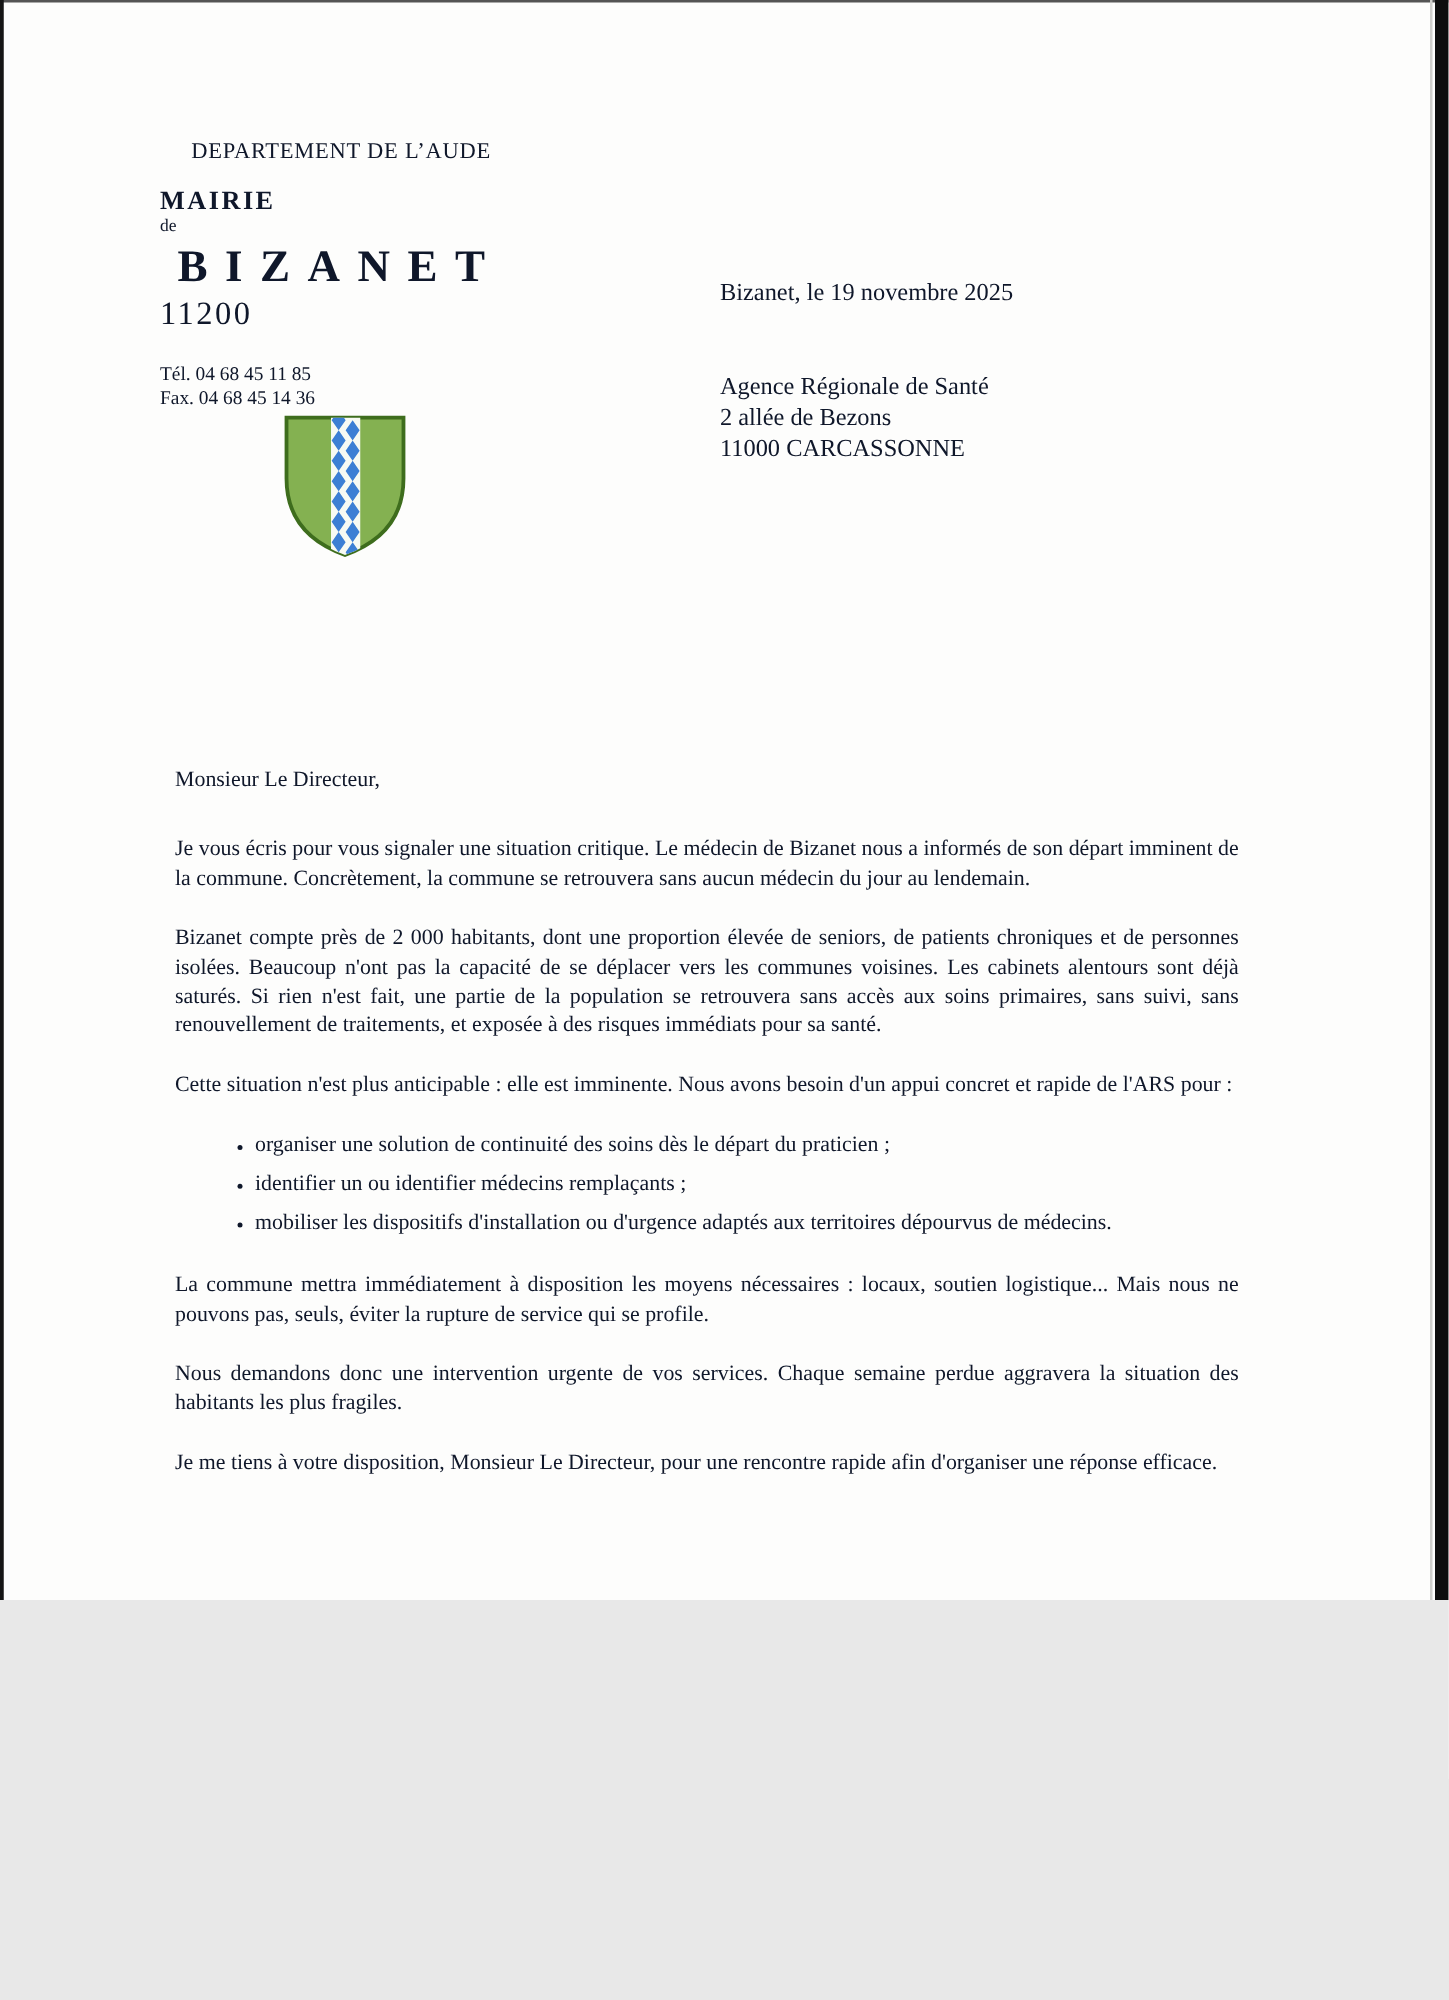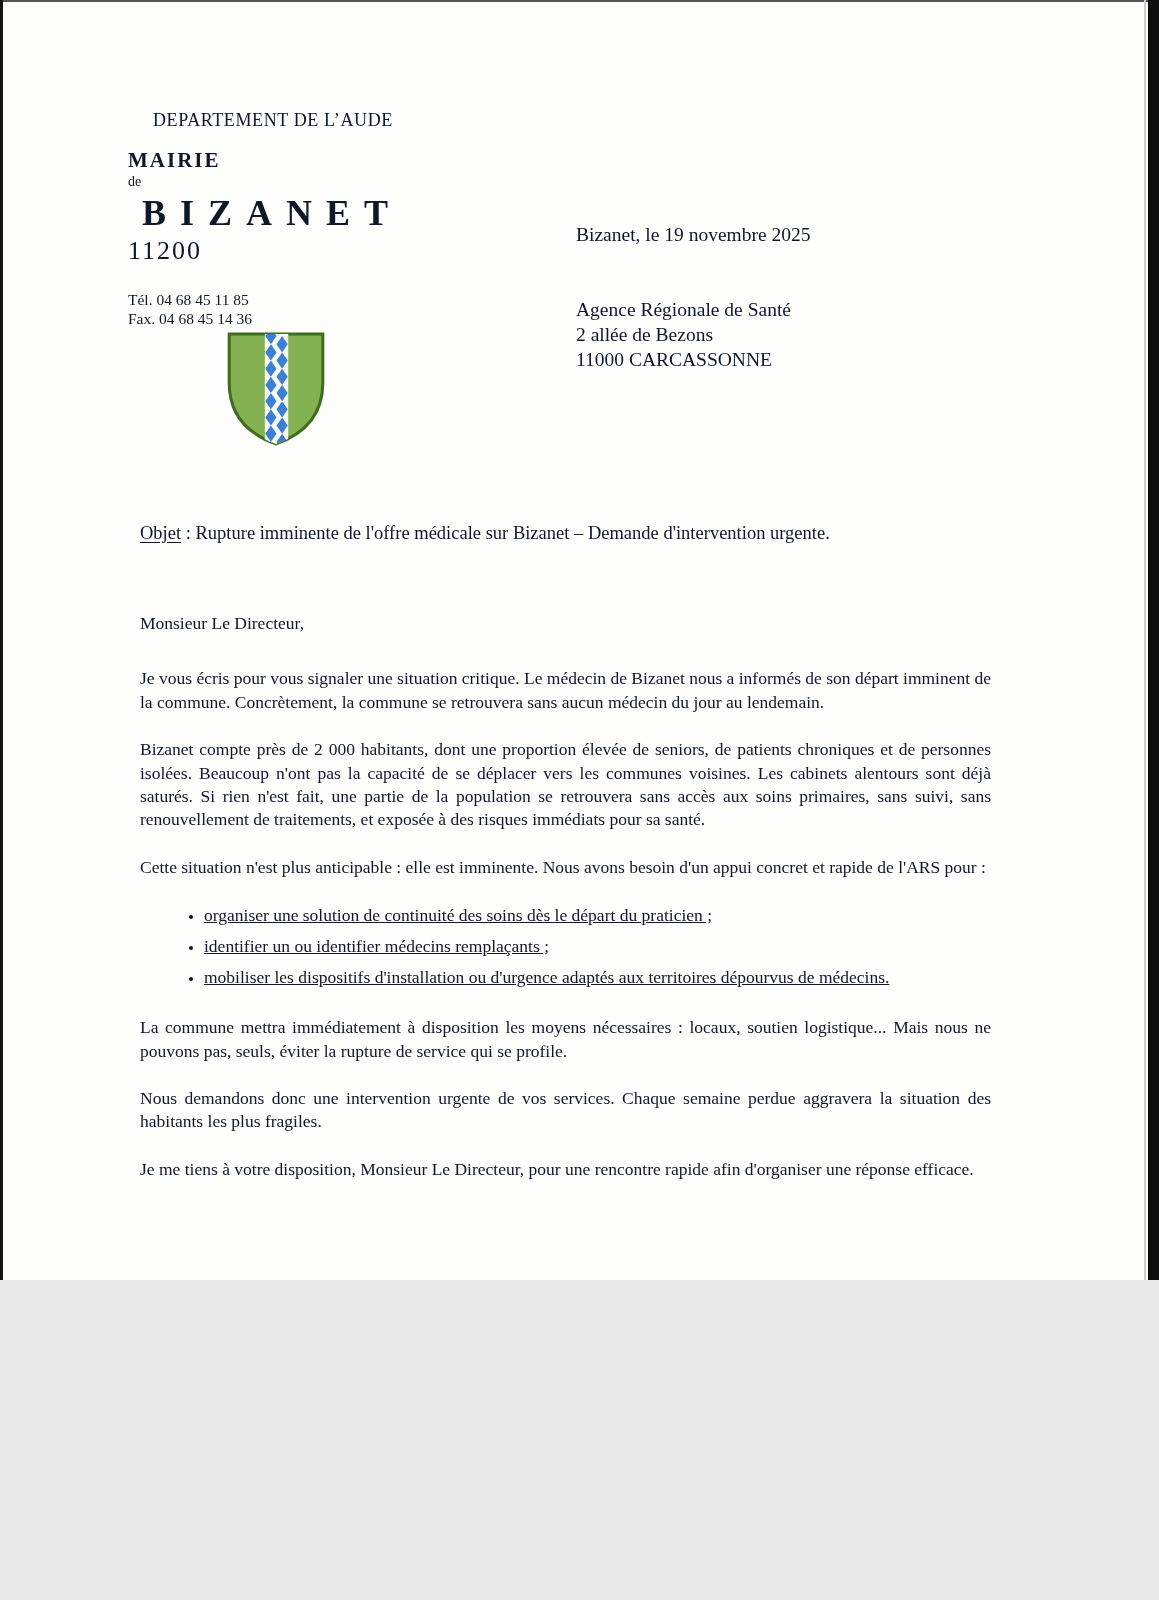--- a/index.html
+++ b/index.html
@@ -32,21 +32,21 @@
   .recipient{position:absolute;left:576px;top:297px;font-size:19.5px;line-height:25px;}
 
   
   .subject{position:absolute;left:140px;top:523px;font-size:18.5px;width:880px;}
   .subject .lbl{text-decoration:underline;text-underline-offset:3px;}
 
   
   .bodytext{position:absolute;left:140px;top:612px;width:851px;font-size:17.5px;line-height:23.4px;}
   .bodytext p{margin:0 0 24px 0;text-align:justify;}
   .bodytext .salutation{margin-bottom:32px;text-align:left;}
-  .bodytext ul{margin:2px 0 27px 0;padding-left:64px;text-decoration:underline;}
+  .bodytext ul{margin:2px 0 27px 0;padding-left:64px;}
   .bodytext li{margin-bottom:7px;text-align:justify;line-height:24px;}
   .bodytext li::marker{font-size:14px;}
 
   
   .sig-role{position:absolute;left:855px;top:1368px;font-size:23px;}
   .sig-name{position:absolute;left:815px;top:1455px;font-size:25px;letter-spacing:1px;}
   .sig-stroke{position:absolute;left:780px;top:1300px;}
   .stamp{position:absolute;left:938px;top:1337px;opacity:.92;}
   .stamp text{font-family:"Liberation Sans","DejaVu Sans",sans-serif;}
 </style>
@@ -87,21 +87,20 @@
     </g>
   </svg>
 
   <div class="dateline">Bizanet, le 19 novembre 2025</div>
   <div class="recipient">
     <div>Agence Régionale de Santé</div>
     <div>2 allée de Bezons</div>
     <div>11000 CARCASSONNE</div>
   </div>
 
-  <div class="subject"><span class="lbl">Objet</span><span> : Rupture imminente de l'offre médicale sur Bizanet – Demande d'intervention urgente.</span></div>
 
   <div class="bodytext">
     <p class="salutation">Monsieur Le Directeur,</p>
     <p>Je vous écris pour vous signaler une situation critique. Le médecin de Bizanet nous a informés de son départ imminent de la commune. Concrètement, la commune se retrouvera sans aucun médecin du jour au lendemain.</p>
     <p>Bizanet compte près de 2 000 habitants, dont une proportion élevée de seniors, de patients chroniques et de personnes isolées. Beaucoup n'ont pas la capacité de se déplacer vers les communes voisines. Les cabinets alentours sont déjà saturés. Si rien n'est fait, une partie de la population se retrouvera sans accès aux soins primaires, sans suivi, sans renouvellement de traitements, et exposée à des risques immédiats pour sa santé.</p>
     <p>Cette situation n'est plus anticipable : elle est imminente. Nous avons besoin d'un appui concret et rapide de l'ARS pour :</p>
     <ul>
       <li>organiser une solution de continuité des soins dès le départ du praticien ;</li>
       <li>identifier un ou identifier médecins remplaçants ;</li>
       <li>mobiliser les dispositifs d'installation ou d'urgence adaptés aux territoires dépourvus de médecins.</li>

